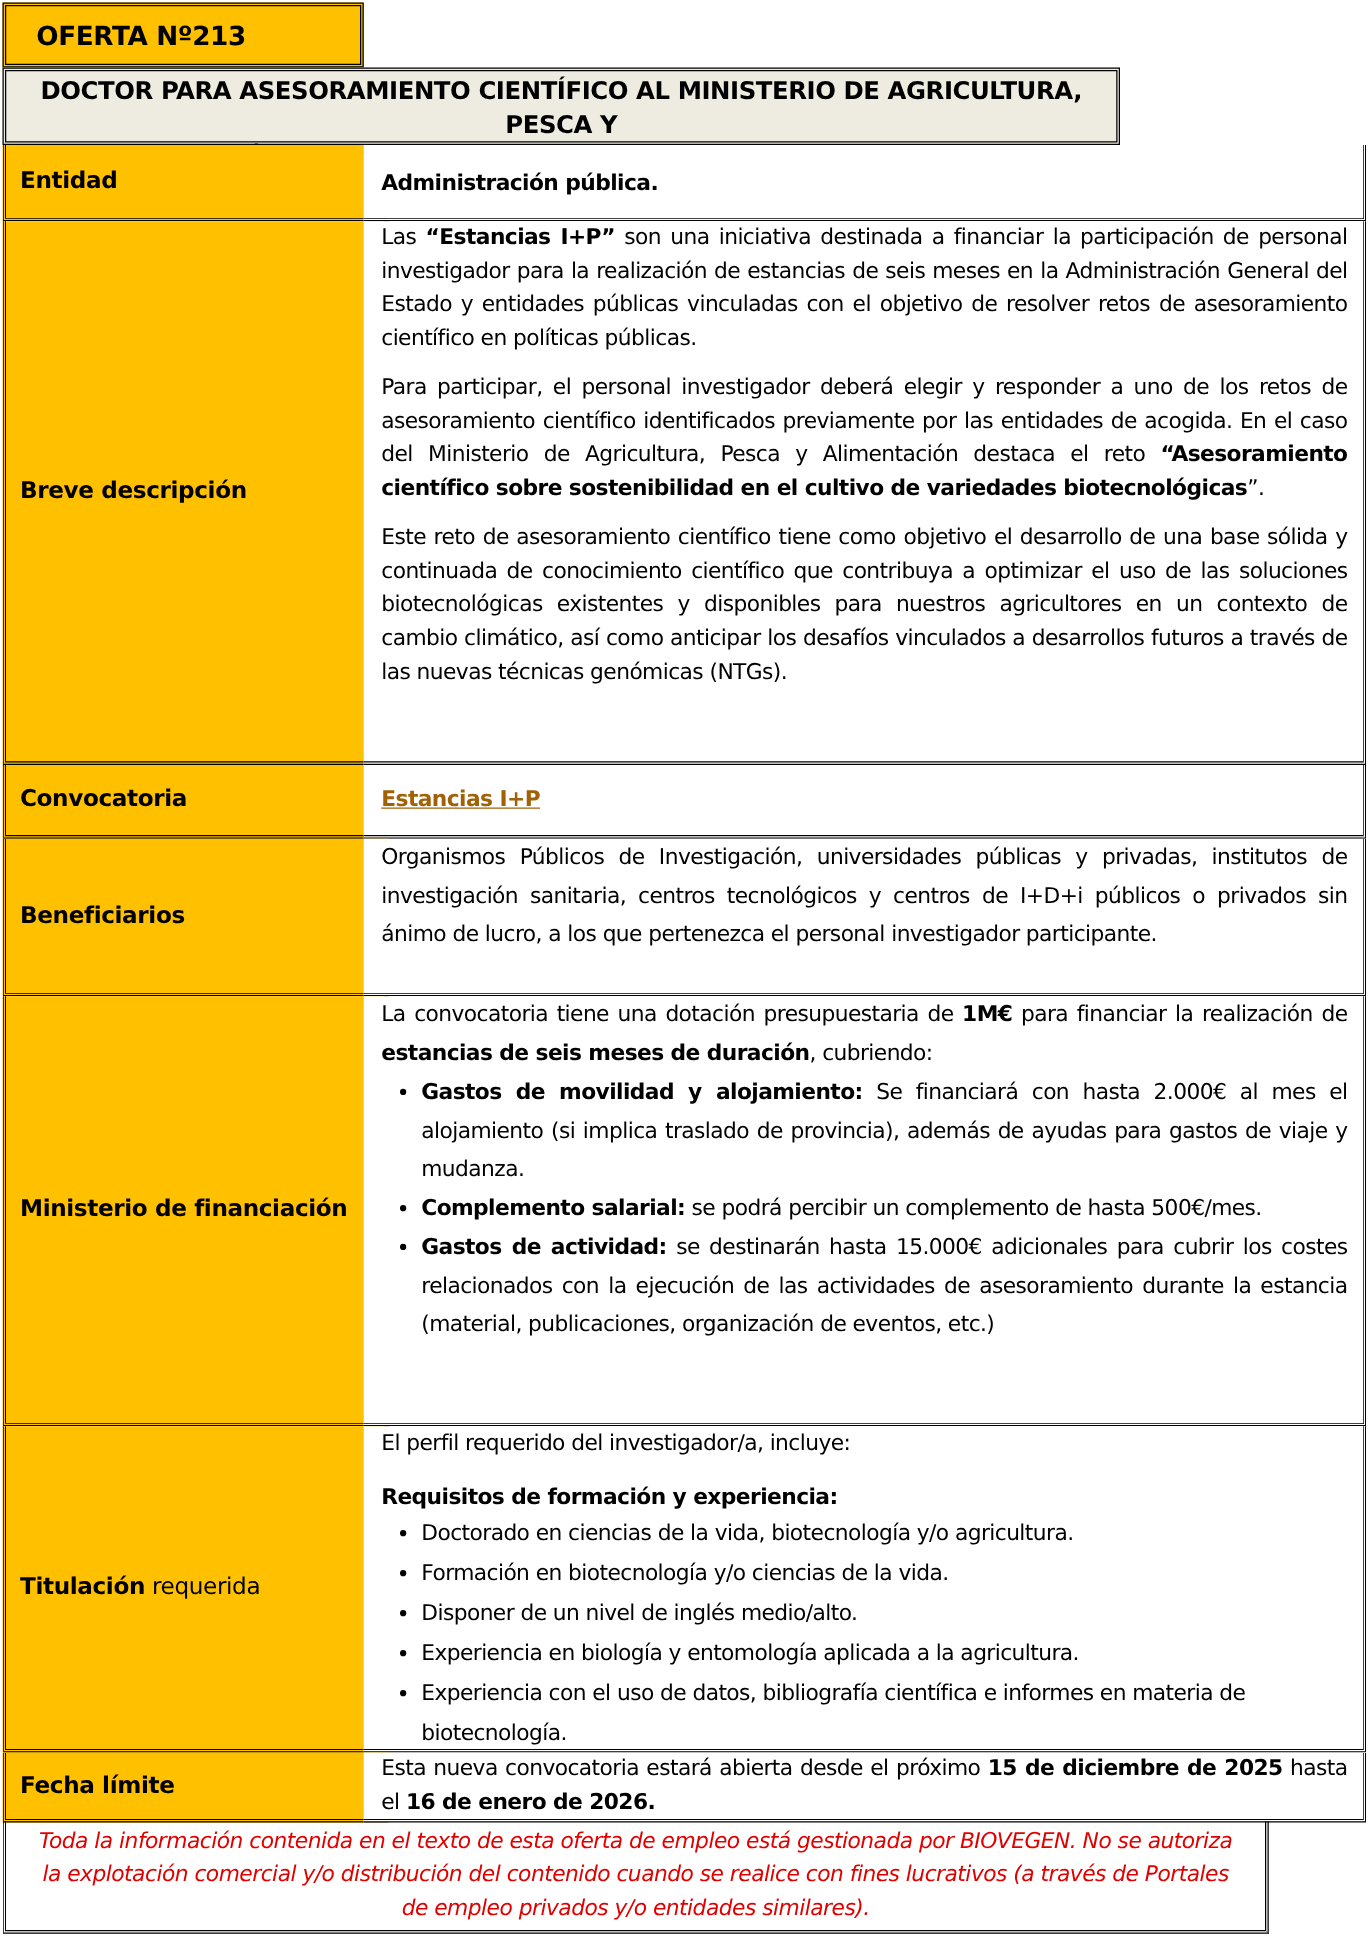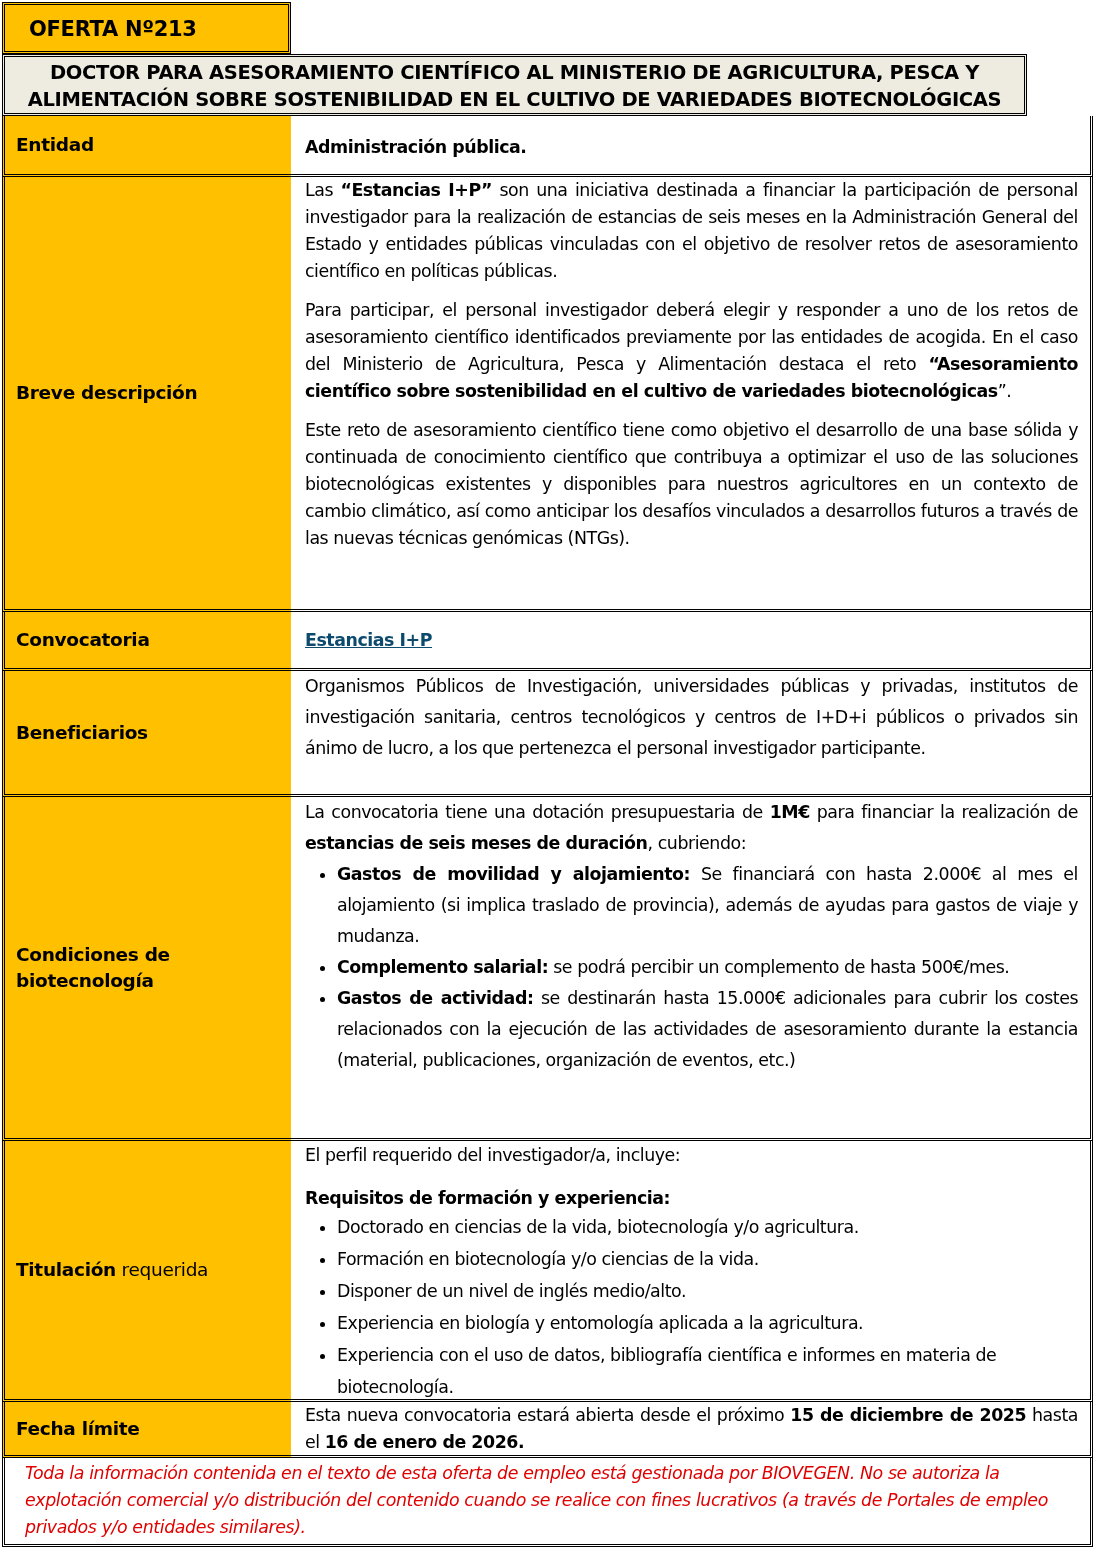--- a/index.html
+++ b/index.html
@@ -1,30 +1,30 @@
 <!DOCTYPE html>
 <html><head>
 <meta charset="utf-8">
 <style>
   html, body { margin: 0; padding: 0; background: #ffffff; }
   body { width: 1095px; height: 1549px; position: relative; font-family: "DejaVu Sans", sans-serif; color: #000; overflow: hidden; }
   .page { position: absolute; left: 0; top: 0; width: 1095px; }
   .offer-box { position: absolute; left: 2px; top: 2px; width: 289px; height: 52px; background: #FFC000; border: 3px double #000; box-sizing: border-box; }
   .offer-box span { position: absolute; left: 24px; top: 12px; font-weight: bold; font-size: 21px; letter-spacing: -0.3px; }
-  .title-box { position: absolute; left: 2px; top: 54px; width: 1025px; height: 62px; background: #EEECE1; border: 3px double #000; box-sizing: border-box; text-align: center; font-weight: bold; font-size: 19.5px; line-height: 27px; padding-top: 2px; letter-spacing: -0.35px; }
+  .title-box { position: absolute; left: 2px; top: 54px; width: 894px; height: 62px; background: #EEECE1; border: 3px double #000; box-sizing: border-box; text-align: center; font-weight: bold; font-size: 19.5px; line-height: 27px; padding-top: 2px; letter-spacing: -0.35px; }
   .row { position: absolute; left: 2px; width: 1091px; box-sizing: border-box; }
   .lab { position: absolute; left: 0; top: 0; bottom: 0; width: 309px; background: #FFC000; border: 3px double #000; border-top-width: 0; box-sizing: border-box; display: flex; align-items: center; padding-left: 11px; font-weight: bold; font-size: 18.5px; line-height: 26px; letter-spacing: -0.3px; }
   .val { position: absolute; left: 289px; right: 0; top: 0; bottom: 0; background: #fff; border: 3px double #000; border-left-width: 0; border-top-width: 0; box-sizing: border-box; padding: 6px 12px 0 14px; font-size: 17.4px; line-height: 27px; text-align: justify; letter-spacing: -0.45px; }
   .val p { margin: 0 0 12px 0; }
   .val p:last-child { margin-bottom: 0; }
   .val ul { margin: 0; padding-left: 32px; }
   .val ul li { margin: 0; }
   .wide-lh { line-height: 31px !important; }
-  .link { color: #0c4a6e; text-decoration: underline; font-weight: bold; cursor: pointer; }
-  .footer { position: absolute; left: 2px; top: 1457px; width: 1091px; height: 90px; border: 3px double #000; border-top-width: 0; box-sizing: border-box; text-align: left; color: #E00000; font-style: italic; font-size: 17.4px; line-height: 27px; padding: 3px 20px 0 20px; letter-spacing: -0.4px; }
+  .link { color: #a16207; text-decoration: underline; font-weight: bold; cursor: pointer; }
+  .footer { position: absolute; left: 2px; top: 1457px; width: 1013px; height: 90px; border: 3px double #000; border-top-width: 0; box-sizing: border-box; text-align: center; color: #E00000; font-style: italic; font-size: 17.4px; line-height: 27px; padding: 3px 20px 0 20px; letter-spacing: -0.4px; }
   .normal { font-weight: normal; }
   b { font-weight: bold; }
 </style>
 </head>
 <body>
 
 <div class="page">
 
   <div class="offer-box">
     <span>OFERTA Nº213</span>
@@ -59,21 +59,21 @@
   </div>
 
   <div class="row" style="top:671px; height:126px;">
     <div class="lab">Beneficiarios</div>
     <div class="val wide-lh" style="padding-top:0;">
       <p>Organismos Públicos de Investigación, universidades públicas y privadas, institutos de investigación sanitaria, centros tecnológicos y centros de I+D+i públicos o privados sin ánimo de lucro, a los que pertenezca el personal investigador participante.</p>
     </div>
   </div>
 
   <div class="row" style="top:797px; height:344px;">
-    <div class="lab">Condiciones de biotecnología</div>
+    <div class="lab">Ministerio de financiación</div>
     <div class="val wide-lh" style="padding-top:0;">
       <p style="margin-bottom:0;"><span>La convocatoria tiene una dotación presupuestaria de </span><b>1M€</b><span> para financiar la realización de </span><b>estancias de seis meses de duración</b><span>, cubriendo:</span></p>
       <ul>
         <li><b>Gastos de movilidad y alojamiento:</b><span> Se financiará con hasta 2.000€ al mes el alojamiento (si implica traslado de provincia), además de ayudas para gastos de viaje y mudanza.</span></li>
         <li><b>Complemento salarial:</b><span> se podrá percibir un complemento de hasta 500€/mes.</span></li>
         <li><b>Gastos de actividad:</b><span> se destinarán hasta 15.000€ adicionales para cubrir los costes relacionados con la ejecución de las actividades de asesoramiento durante la estancia (material, publicaciones, organización de eventos, etc.)</span></li>
       </ul>
     </div>
   </div>
 

